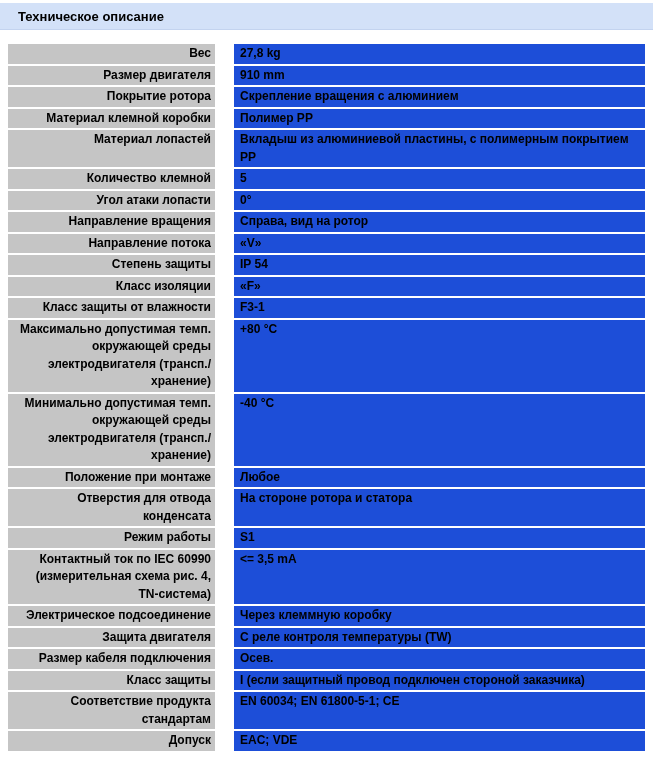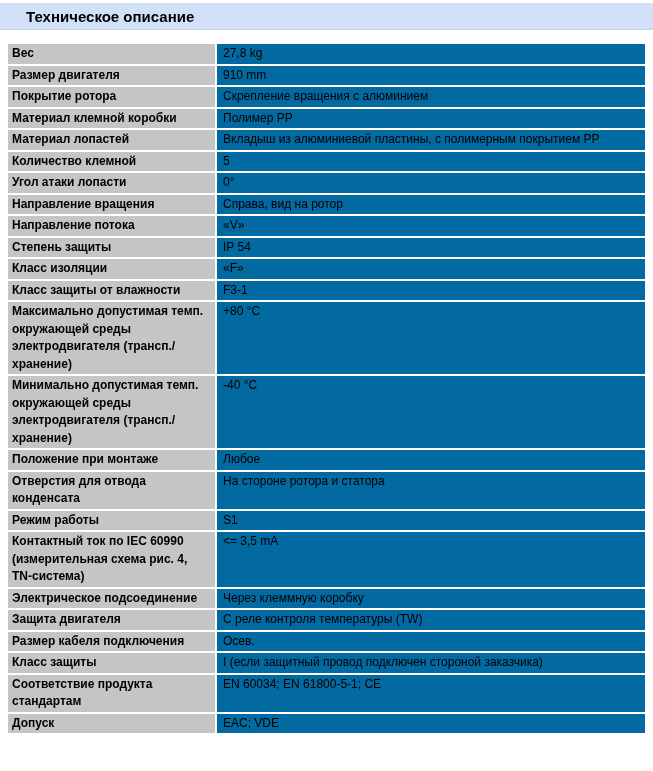--- a/index.html
+++ b/index.html
@@ -12,51 +12,53 @@
     color: #000000;
     -webkit-font-smoothing: antialiased;
   }
   .header-bar {
     margin-top: 3px;
     height: 27px;
     background: #d3e1f8;
     border-bottom: 1px solid #c3d3ef;
     display: flex;
     align-items: center;
-    padding-left: 26px;
+    padding-left: 18px;
     box-sizing: border-box;
     font-weight: bold;
-    font-size: 15px;
+    font-size: 13px;
   }
   .spec-table {
     margin: 14px 8px 0 8px;
   }
   .row {
     display: flex;
     margin-bottom: 2px;
   }
   .label-cell {
     width: 207px;
     flex-shrink: 0;
     background: #c5c5c5;
     font-weight: bold;
     font-size: 12px;
     line-height: 17.5px;
     padding: 1px 4px;
     box-sizing: border-box;
     white-space: pre-line;
+    text-align: right;
   }
   .value-cell {
     flex: 1;
-    margin-left: 2px;
-    background: #0369a1;
+    margin-left: 19px;
+    background: #1d4ed8;
     font-size: 12px;
     line-height: 17.5px;
     padding: 1px 6px;
     box-sizing: border-box;
+    font-weight: bold;
   }
 </style>
 </head>
 <body>
 
 <div class="header-bar">
   <span>Техническое описание</span>
 </div>
 
 <div class="spec-table">

